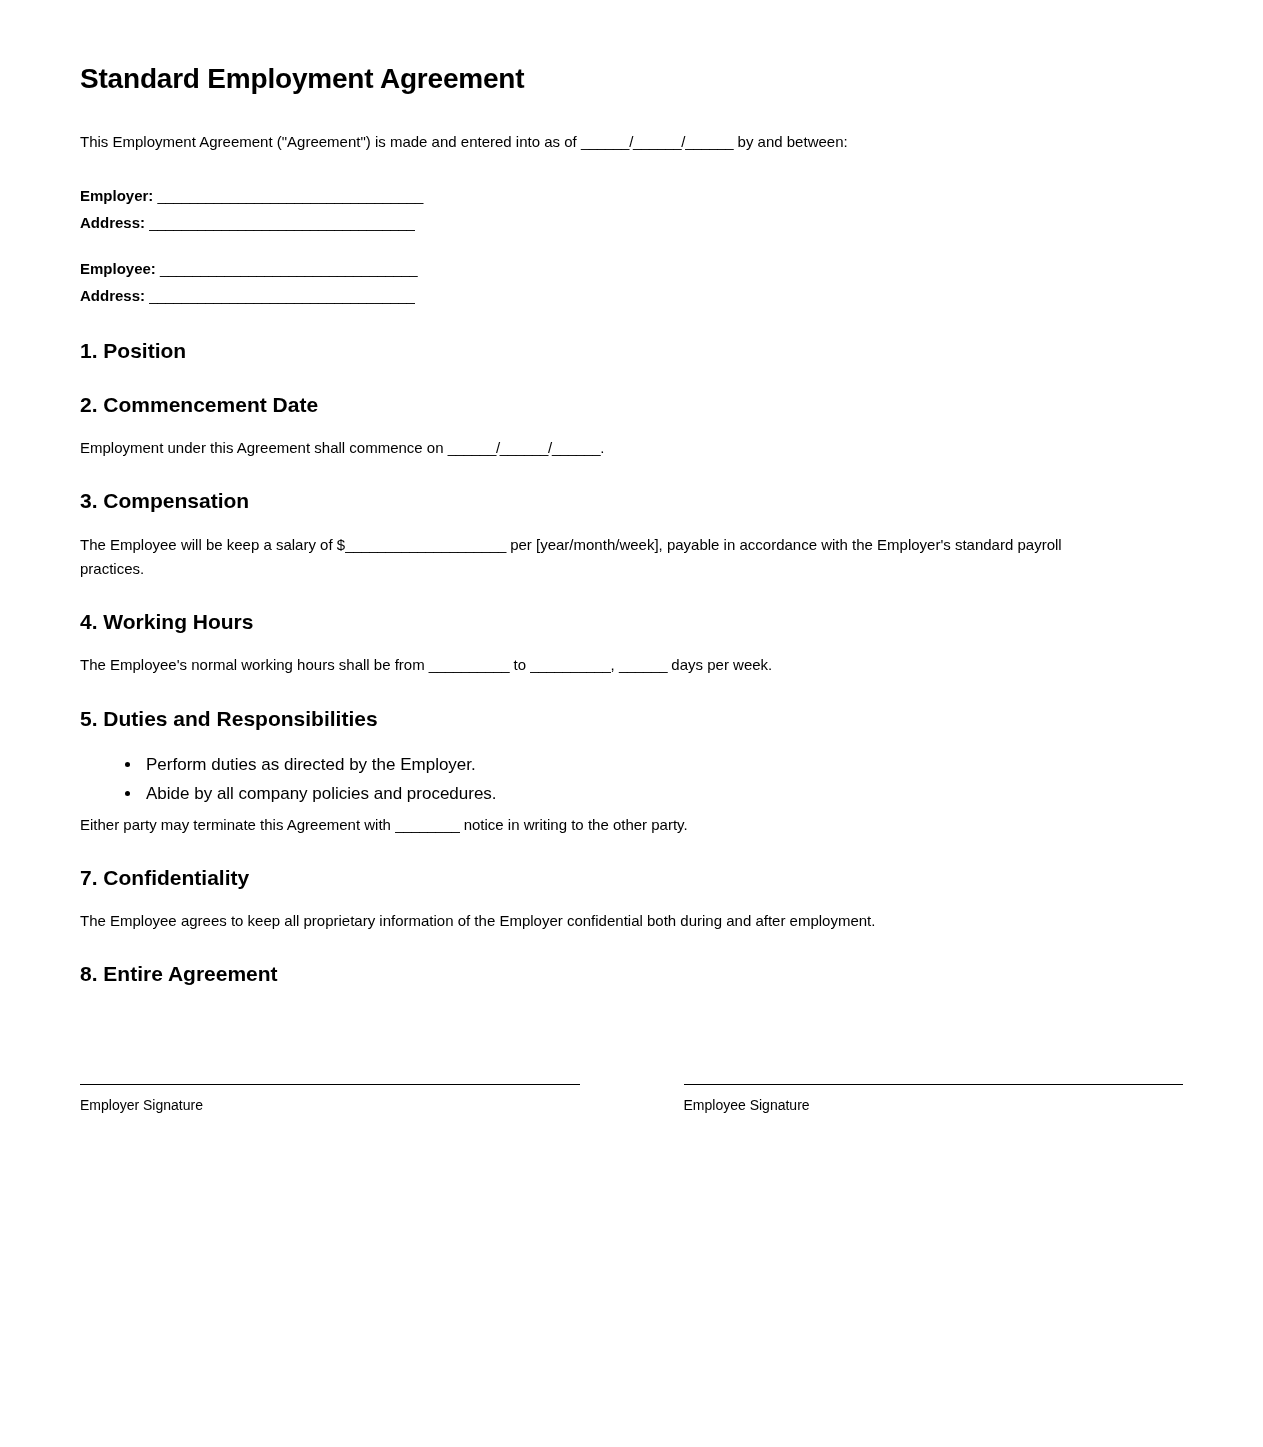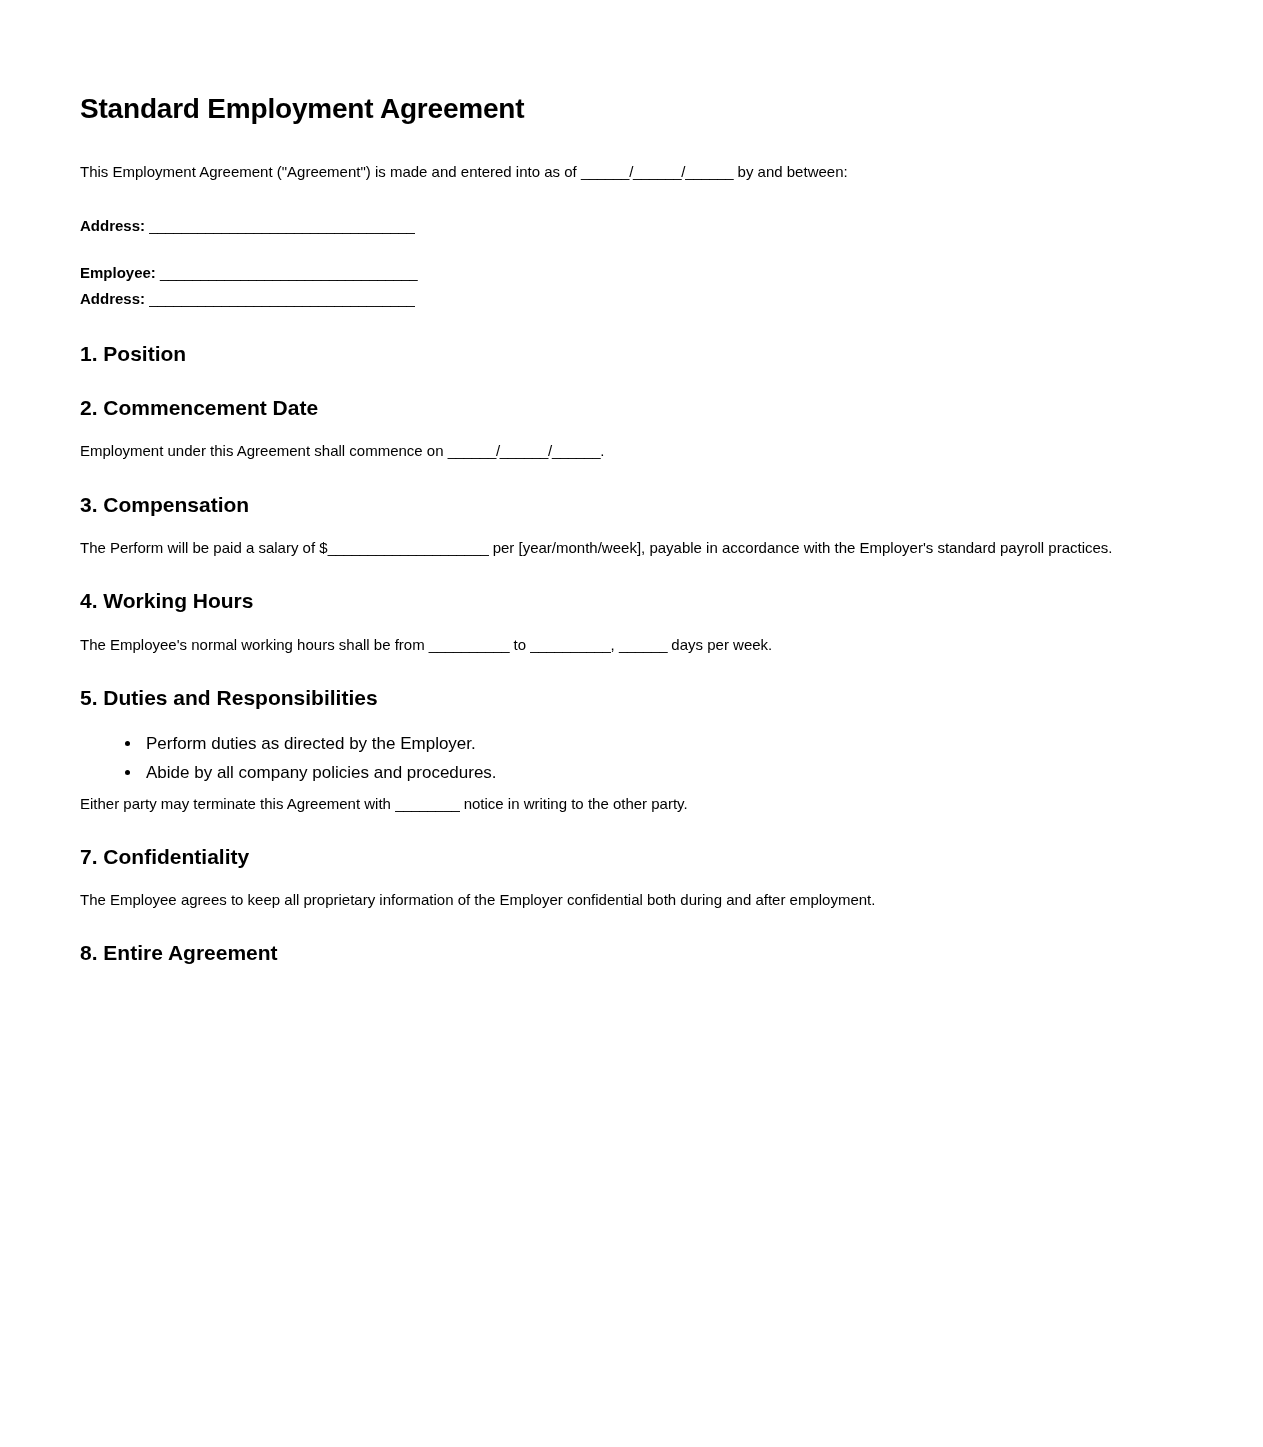--- a/index.html
+++ b/index.html
@@ -11,21 +11,21 @@
     width: 1263px;
     height: 1447px;
     font-family: "Liberation Sans", sans-serif;
     color: #000000;
     -webkit-font-smoothing: antialiased;
   }
   .page {
     box-sizing: border-box;
     width: 1263px;
     min-height: 1447px;
-    padding: 92px 80px 40px 80px;
+    padding: 62px 80px 40px 80px;
     background: #ffffff;
   }
   .doc-title {
     font-size: 28px;
     font-weight: bold;
     line-height: 1.2;
     margin: 0 0 34px 0;
     letter-spacing: -0.2px;
   }
   .intro {
@@ -94,44 +94,55 @@
 </head>
 <body>
 
 <div class="page">
 
   <h1 class="doc-title">Standard Employment Agreement</h1>
 
   <p class="intro"><span>This Employment Agreement ("Agreement") is made and entered into as of </span><span class="blank">______/______/______</span><span> by and between:</span></p>
 
   <div class="party-block">
+    <div class="party-line"><span class="lbl">Employer:</span> <span class="blank">_________________________________</span></div>
     <div class="party-line"><span class="lbl">Address:</span> <span class="blank">_________________________________</span></div>
     <div class="party-gap"></div>
     <div class="party-line"><span class="lbl">Employee:</span> <span class="blank">________________________________</span></div>
     <div class="party-line"><span class="lbl">Address:</span> <span class="blank">_________________________________</span></div>
   </div>
 
   <h2 class="section-heading">1. Position</h2>
 
   <h2 class="section-heading">2. Commencement Date</h2>
   <p class="section-body"><span>Employment under this Agreement shall commence on </span><span class="blank">______/______/______</span><span>.</span></p>
 
   <h2 class="section-heading">3. Compensation</h2>
-  <p class="section-body"><span>The Perform will be paid a salary of $</span><span class="blank">____________________</span><span> per [year/month/week], payable in accordance with the Employer's standard payroll practices.</span></p>
+  <p class="section-body"><span>The Employee will be keep a salary of $</span><span class="blank">____________________</span><span> per [year/month/week], payable in accordance with the Employer's standard payroll practices.</span></p>
 
   <h2 class="section-heading">4. Working Hours</h2>
   <p class="section-body"><span>The Employee's normal working hours shall be from </span><span class="blank">__________</span><span> to </span><span class="blank">__________</span><span>, </span><span class="blank">______</span><span> days per week.</span></p>
 
   <h2 class="section-heading">5. Duties and Responsibilities</h2>
   <ul class="duties-list">
     <li>Perform duties as directed by the Employer.</li>
     <li>Abide by all company policies and procedures.</li>
   </ul>
 
   <p class="section-body"><span>Either party may terminate this Agreement with </span><span class="blank">________</span><span> notice in writing to the other party.</span></p>
 
   <h2 class="section-heading">7. Confidentiality</h2>
   <p class="section-body">The Employee agrees to keep all proprietary information of the Employer confidential both during and after employment.</p>
 
   <h2 class="section-heading">8. Entire Agreement</h2>
 
+  <div class="signature-area">
+    <div class="signature-col">
+      <div class="sig-rule"></div>
+      <div class="sig-caption">Employer Signature</div>
+    </div>
+    <div class="signature-col">
+      <div class="sig-rule"></div>
+      <div class="sig-caption">Employee Signature</div>
+    </div>
+  </div>
 
 </div>
 
 </body></html>

